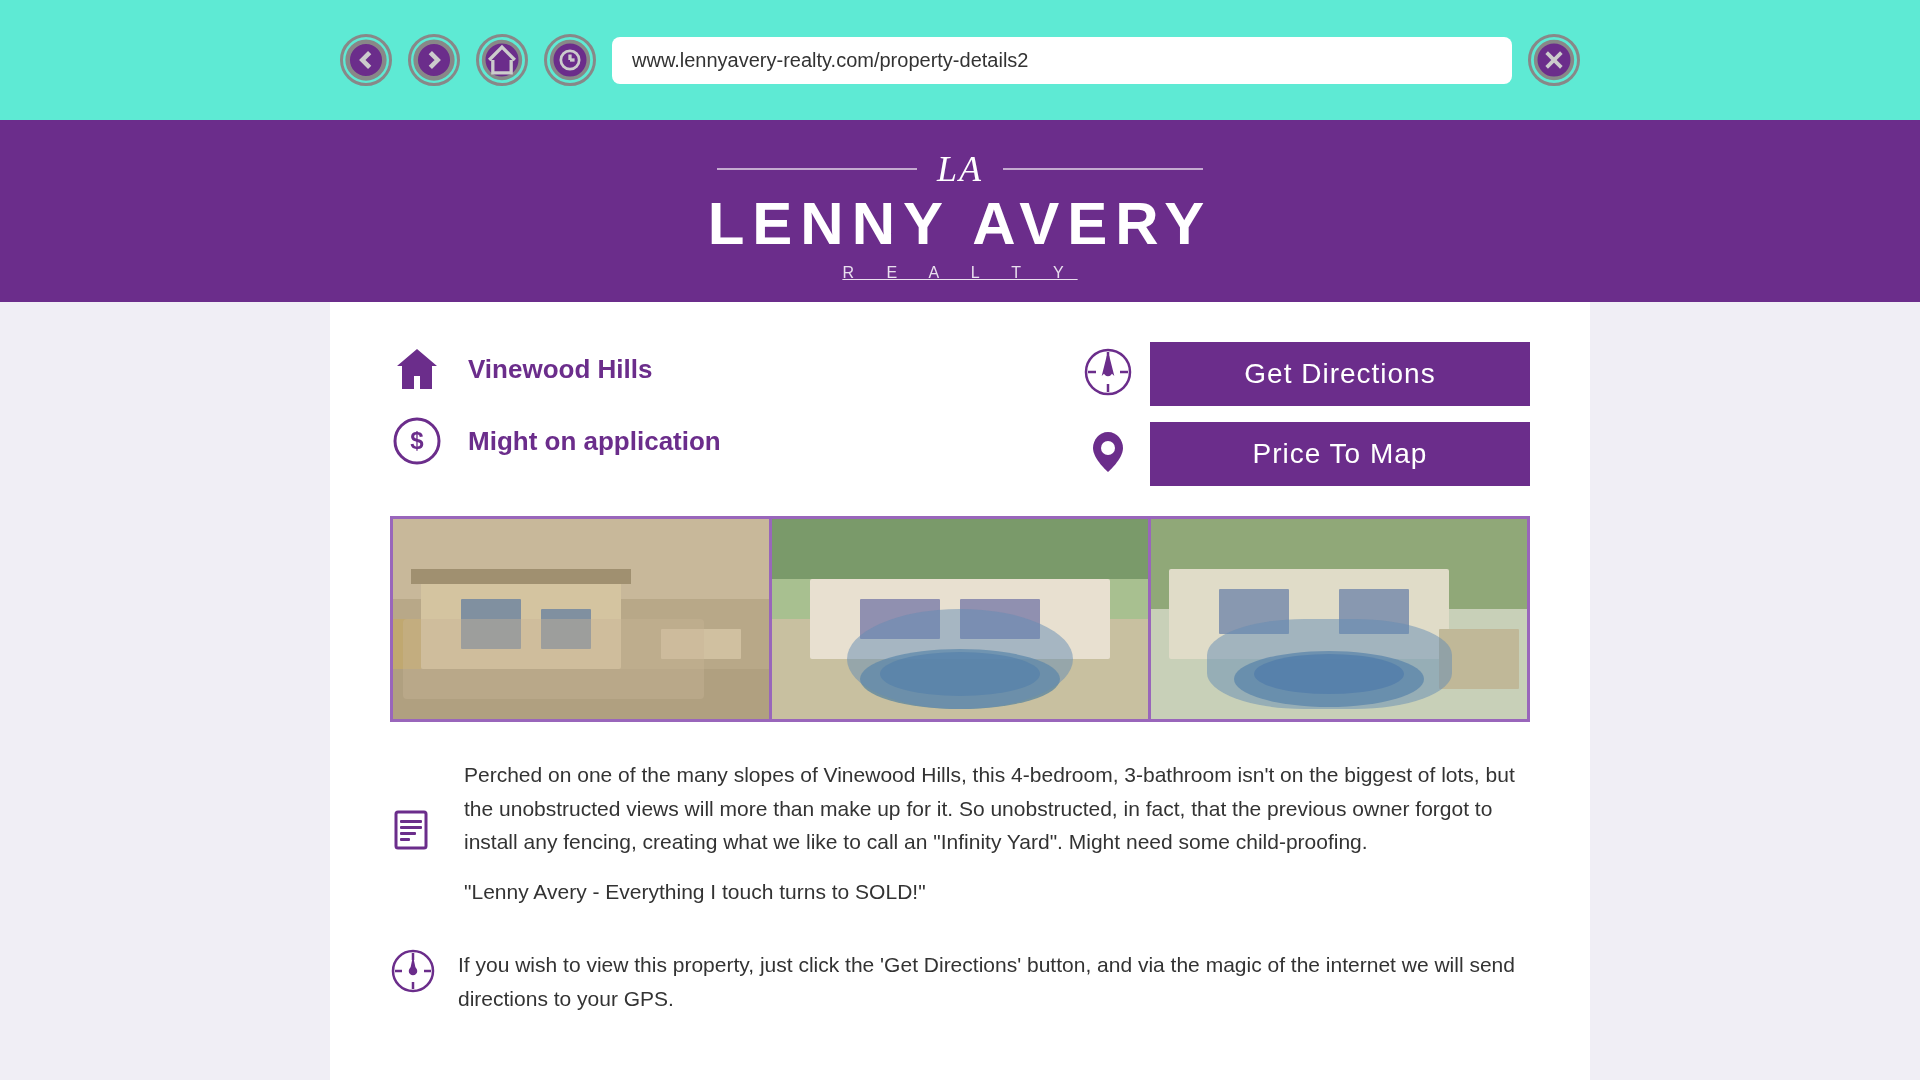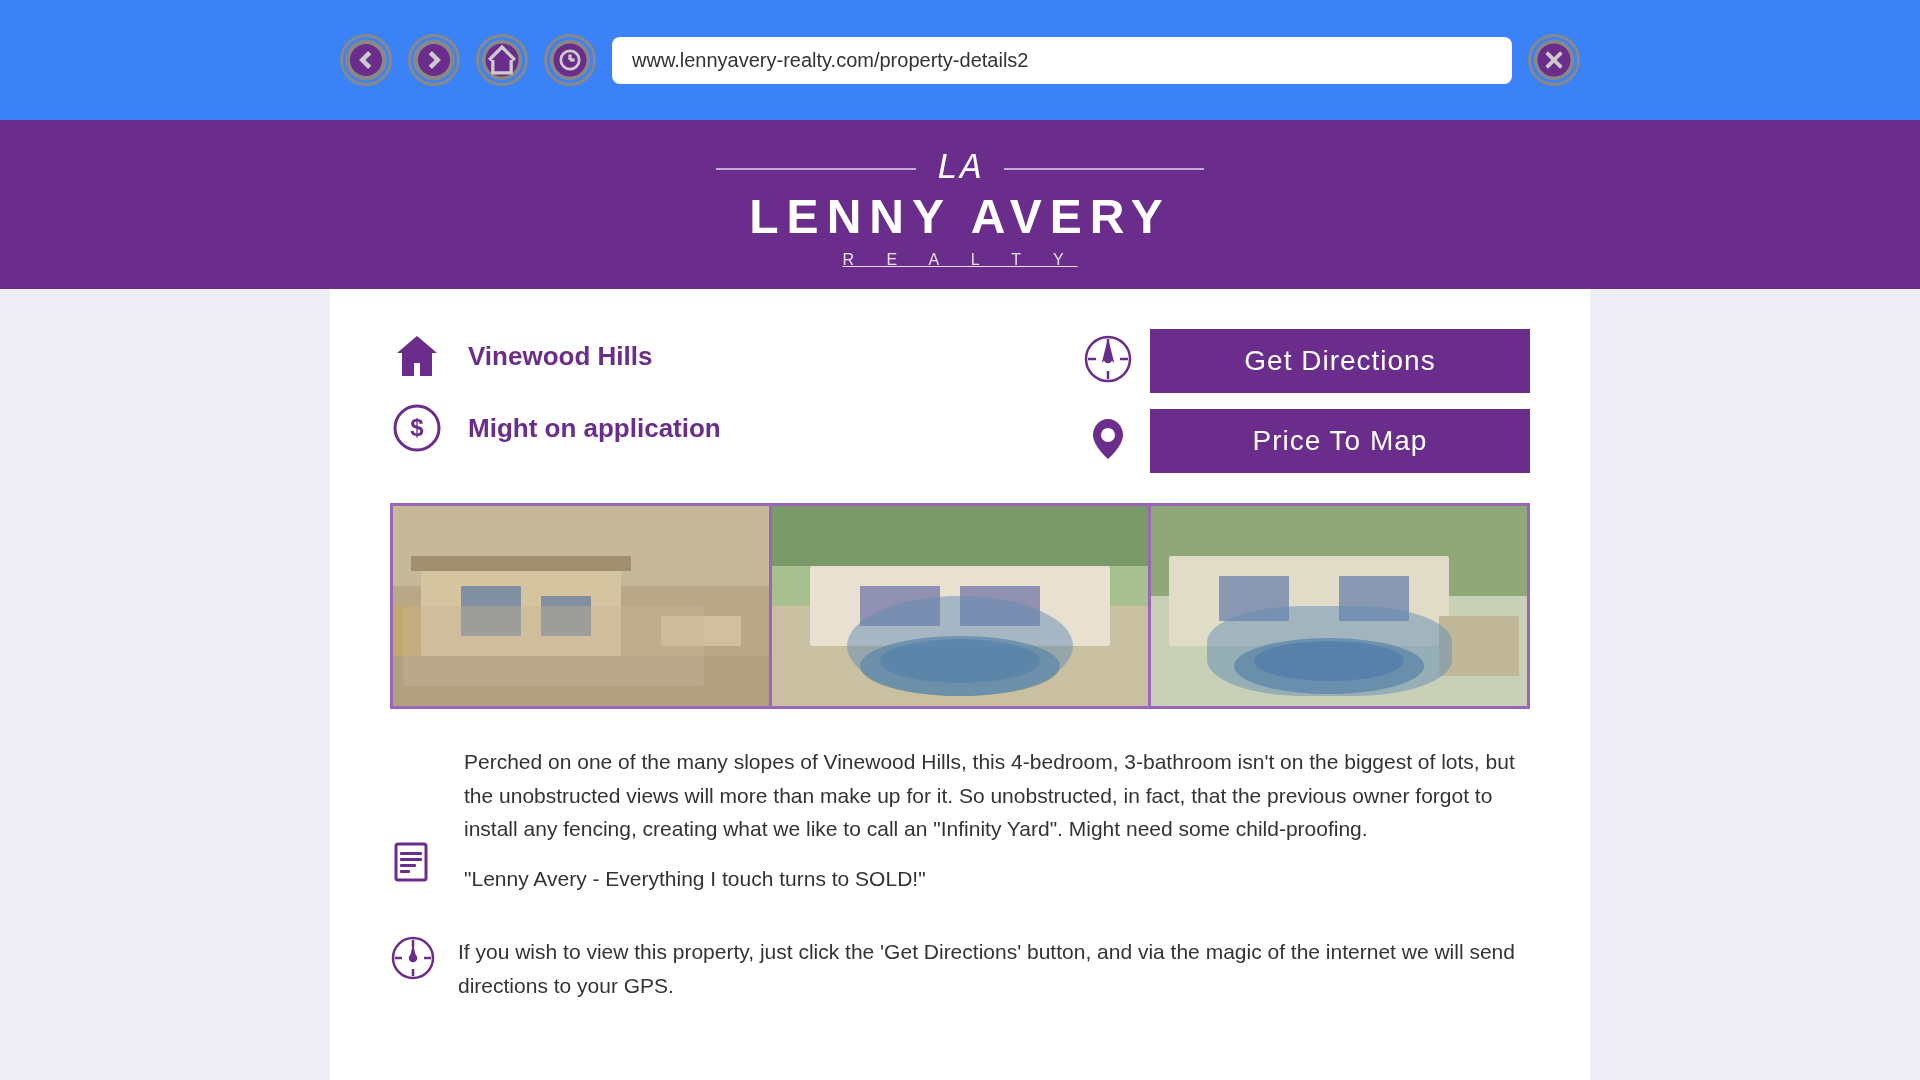--- a/index.html
+++ b/index.html
@@ -6,21 +6,21 @@
     body {
       background: #111;
       font-family: Arial, sans-serif;
       width: 1920px;
       height: 1080px;
       overflow: hidden;
     }
 
     
     .browser-chrome {
-      background: #3b82f6;
+      background: #5eead4;
       height: 120px;
       display: flex;
       align-items: center;
       justify-content: center;
       gap: 16px;
       padding: 0 40px;
     }
 
     .nav-btn {
       width: 52px;
@@ -81,29 +81,29 @@
       margin-bottom: 4px;
     }
 
     .logo-rule {
       width: 200px;
       height: 2px;
       background: rgba(255,255,255,0.6);
     }
 
     .logo-script {
-      font-family: Liberation Mono, monospace;
+      font-family: Liberation Serif, serif;
       font-style: italic;
       font-size: 36px;
       color: #fff;
       letter-spacing: 2px;
     }
 
     .logo-main {
-      font-size: 48px;
+      font-size: 60px;
       font-weight: 900;
       color: #fff;
       letter-spacing: 8px;
       line-height: 1;
     }
 
     .logo-sub {
       font-size: 16px;
       color: rgba(255,255,255,0.85);
       letter-spacing: 14px;
@@ -241,21 +241,21 @@
       left: 15%;
       width: 65%;
       height: 45%;
       background: rgba(100,140,180,0.5);
       border-radius: 40%;
     }
 
     
     .description-section {
       display: flex;
-      align-items: flex-end;
+      align-items: center;
       gap: 28px;
       margin-bottom: 40px;
     }
 
     .desc-icon {
       color: #6b2d8b;
       font-size: 40px;
       margin-top: 4px;
       flex-shrink: 0;
     }

